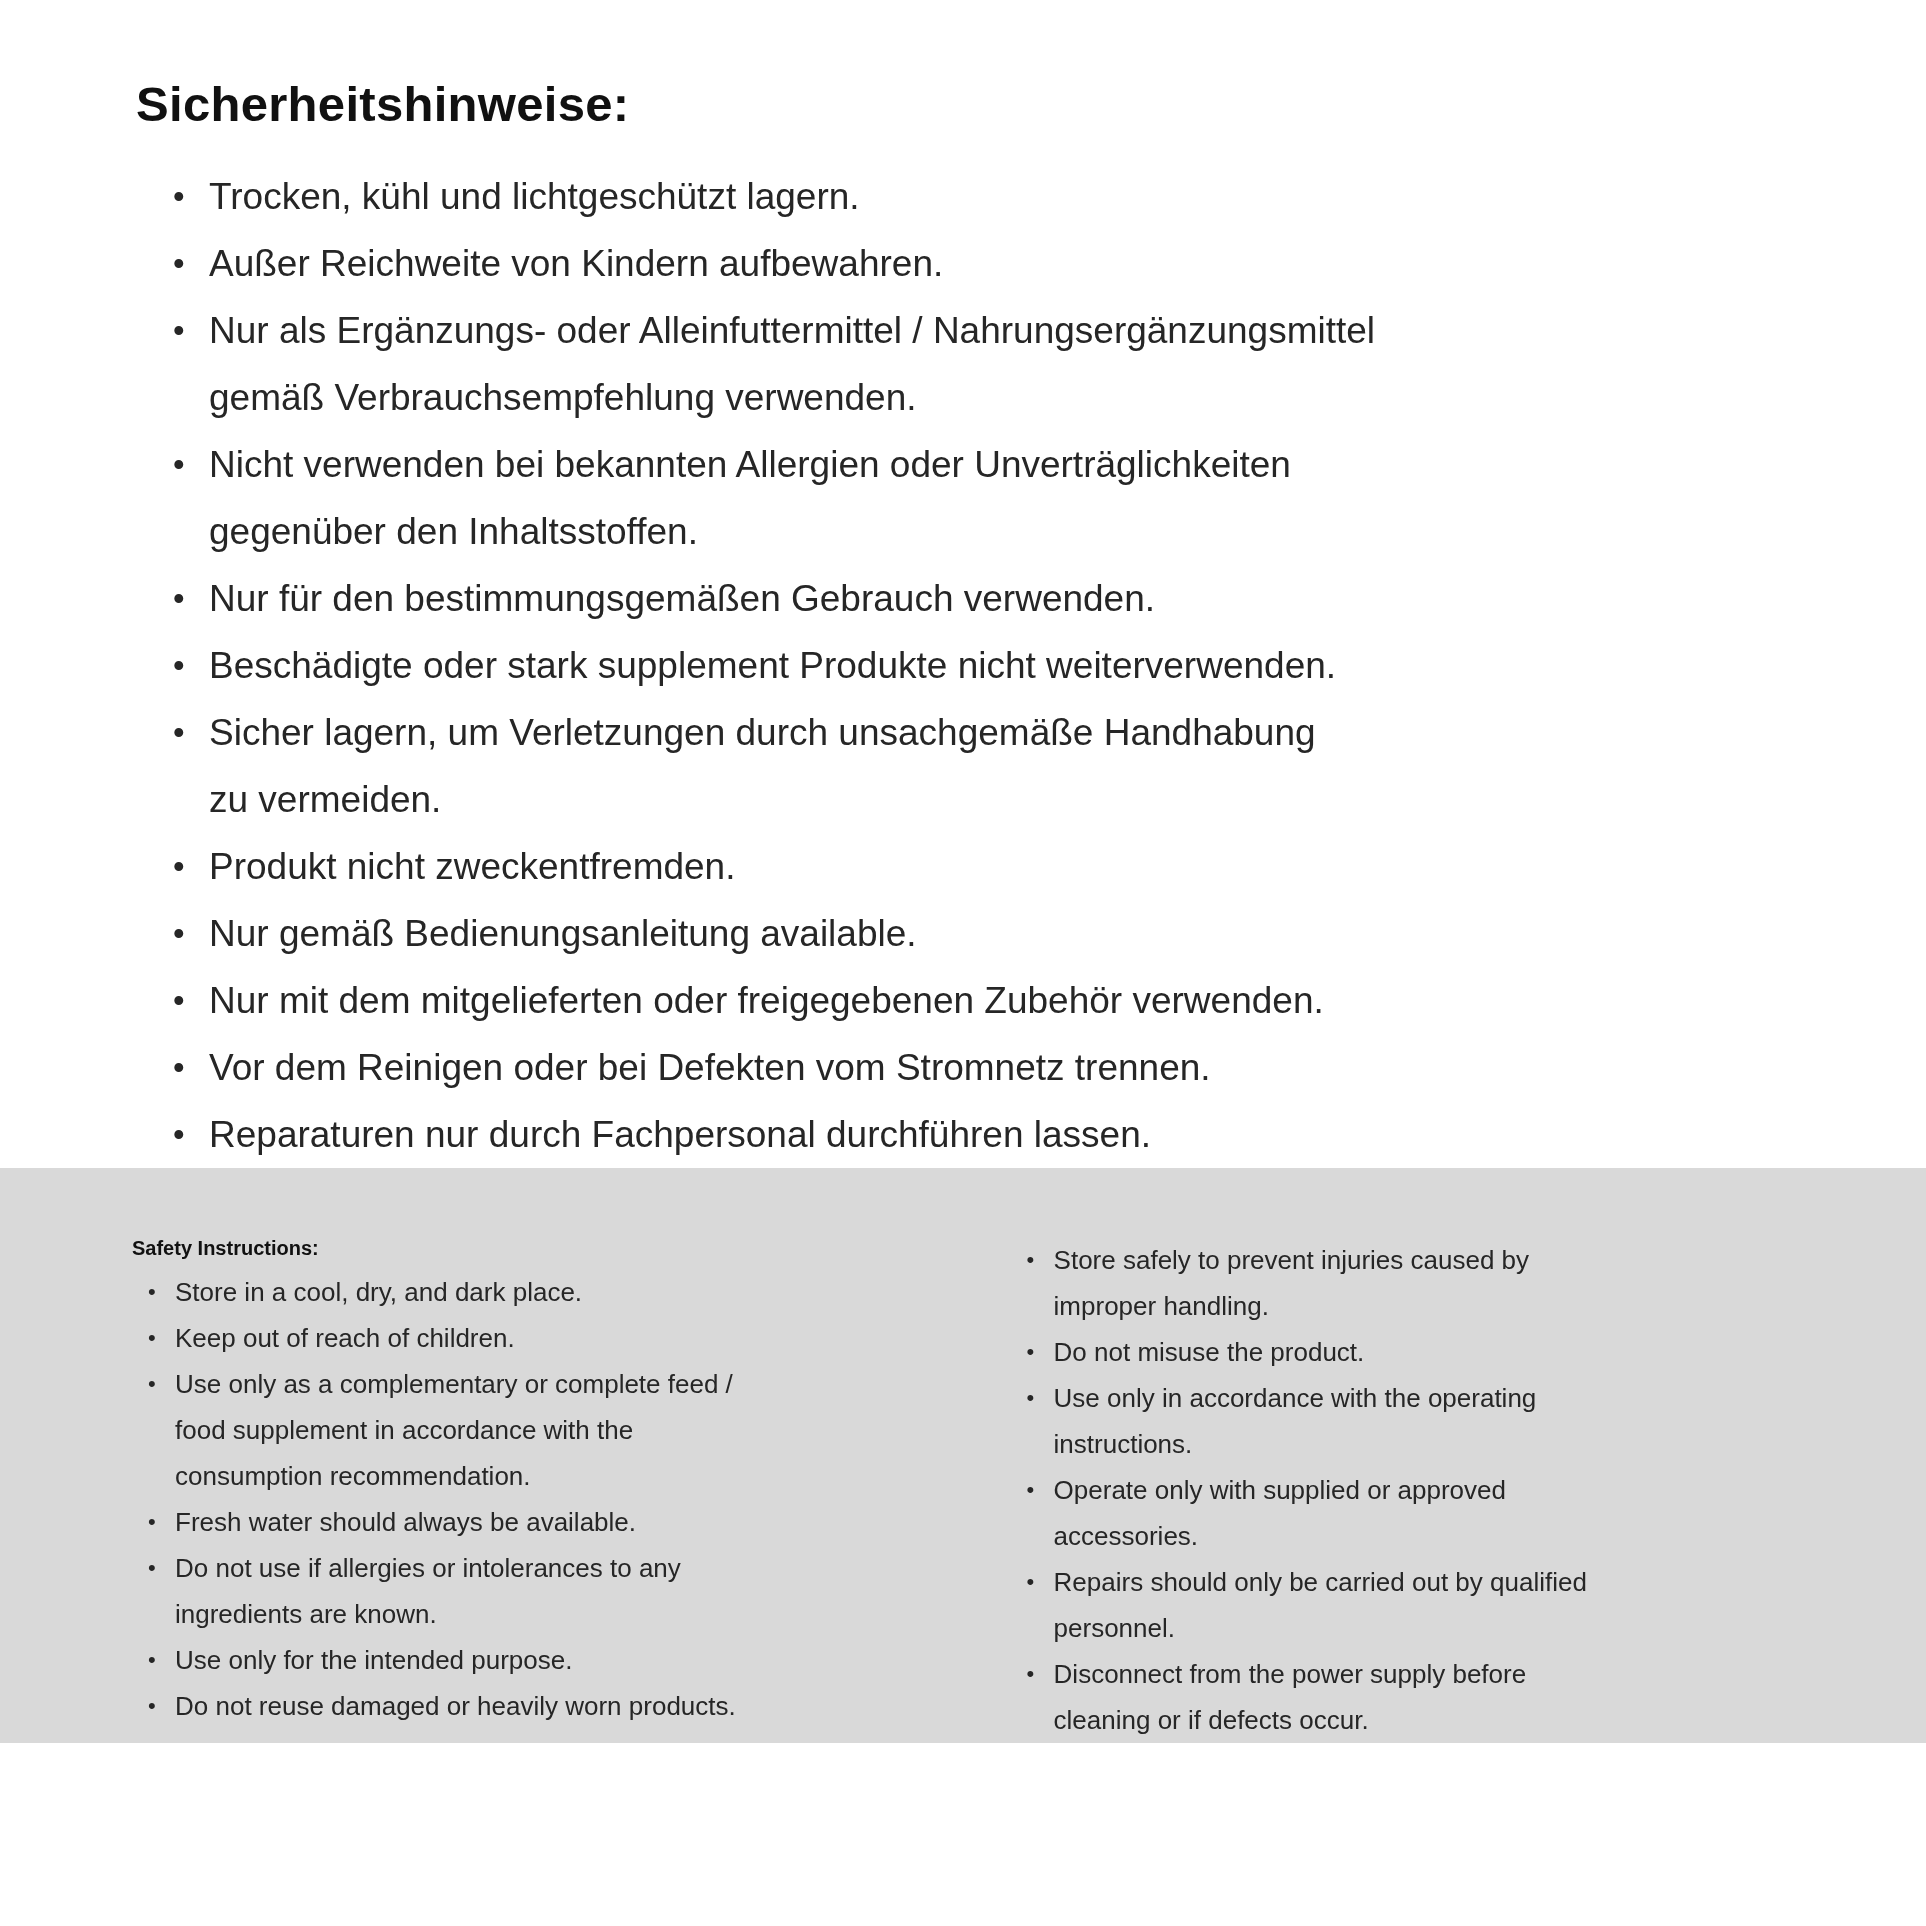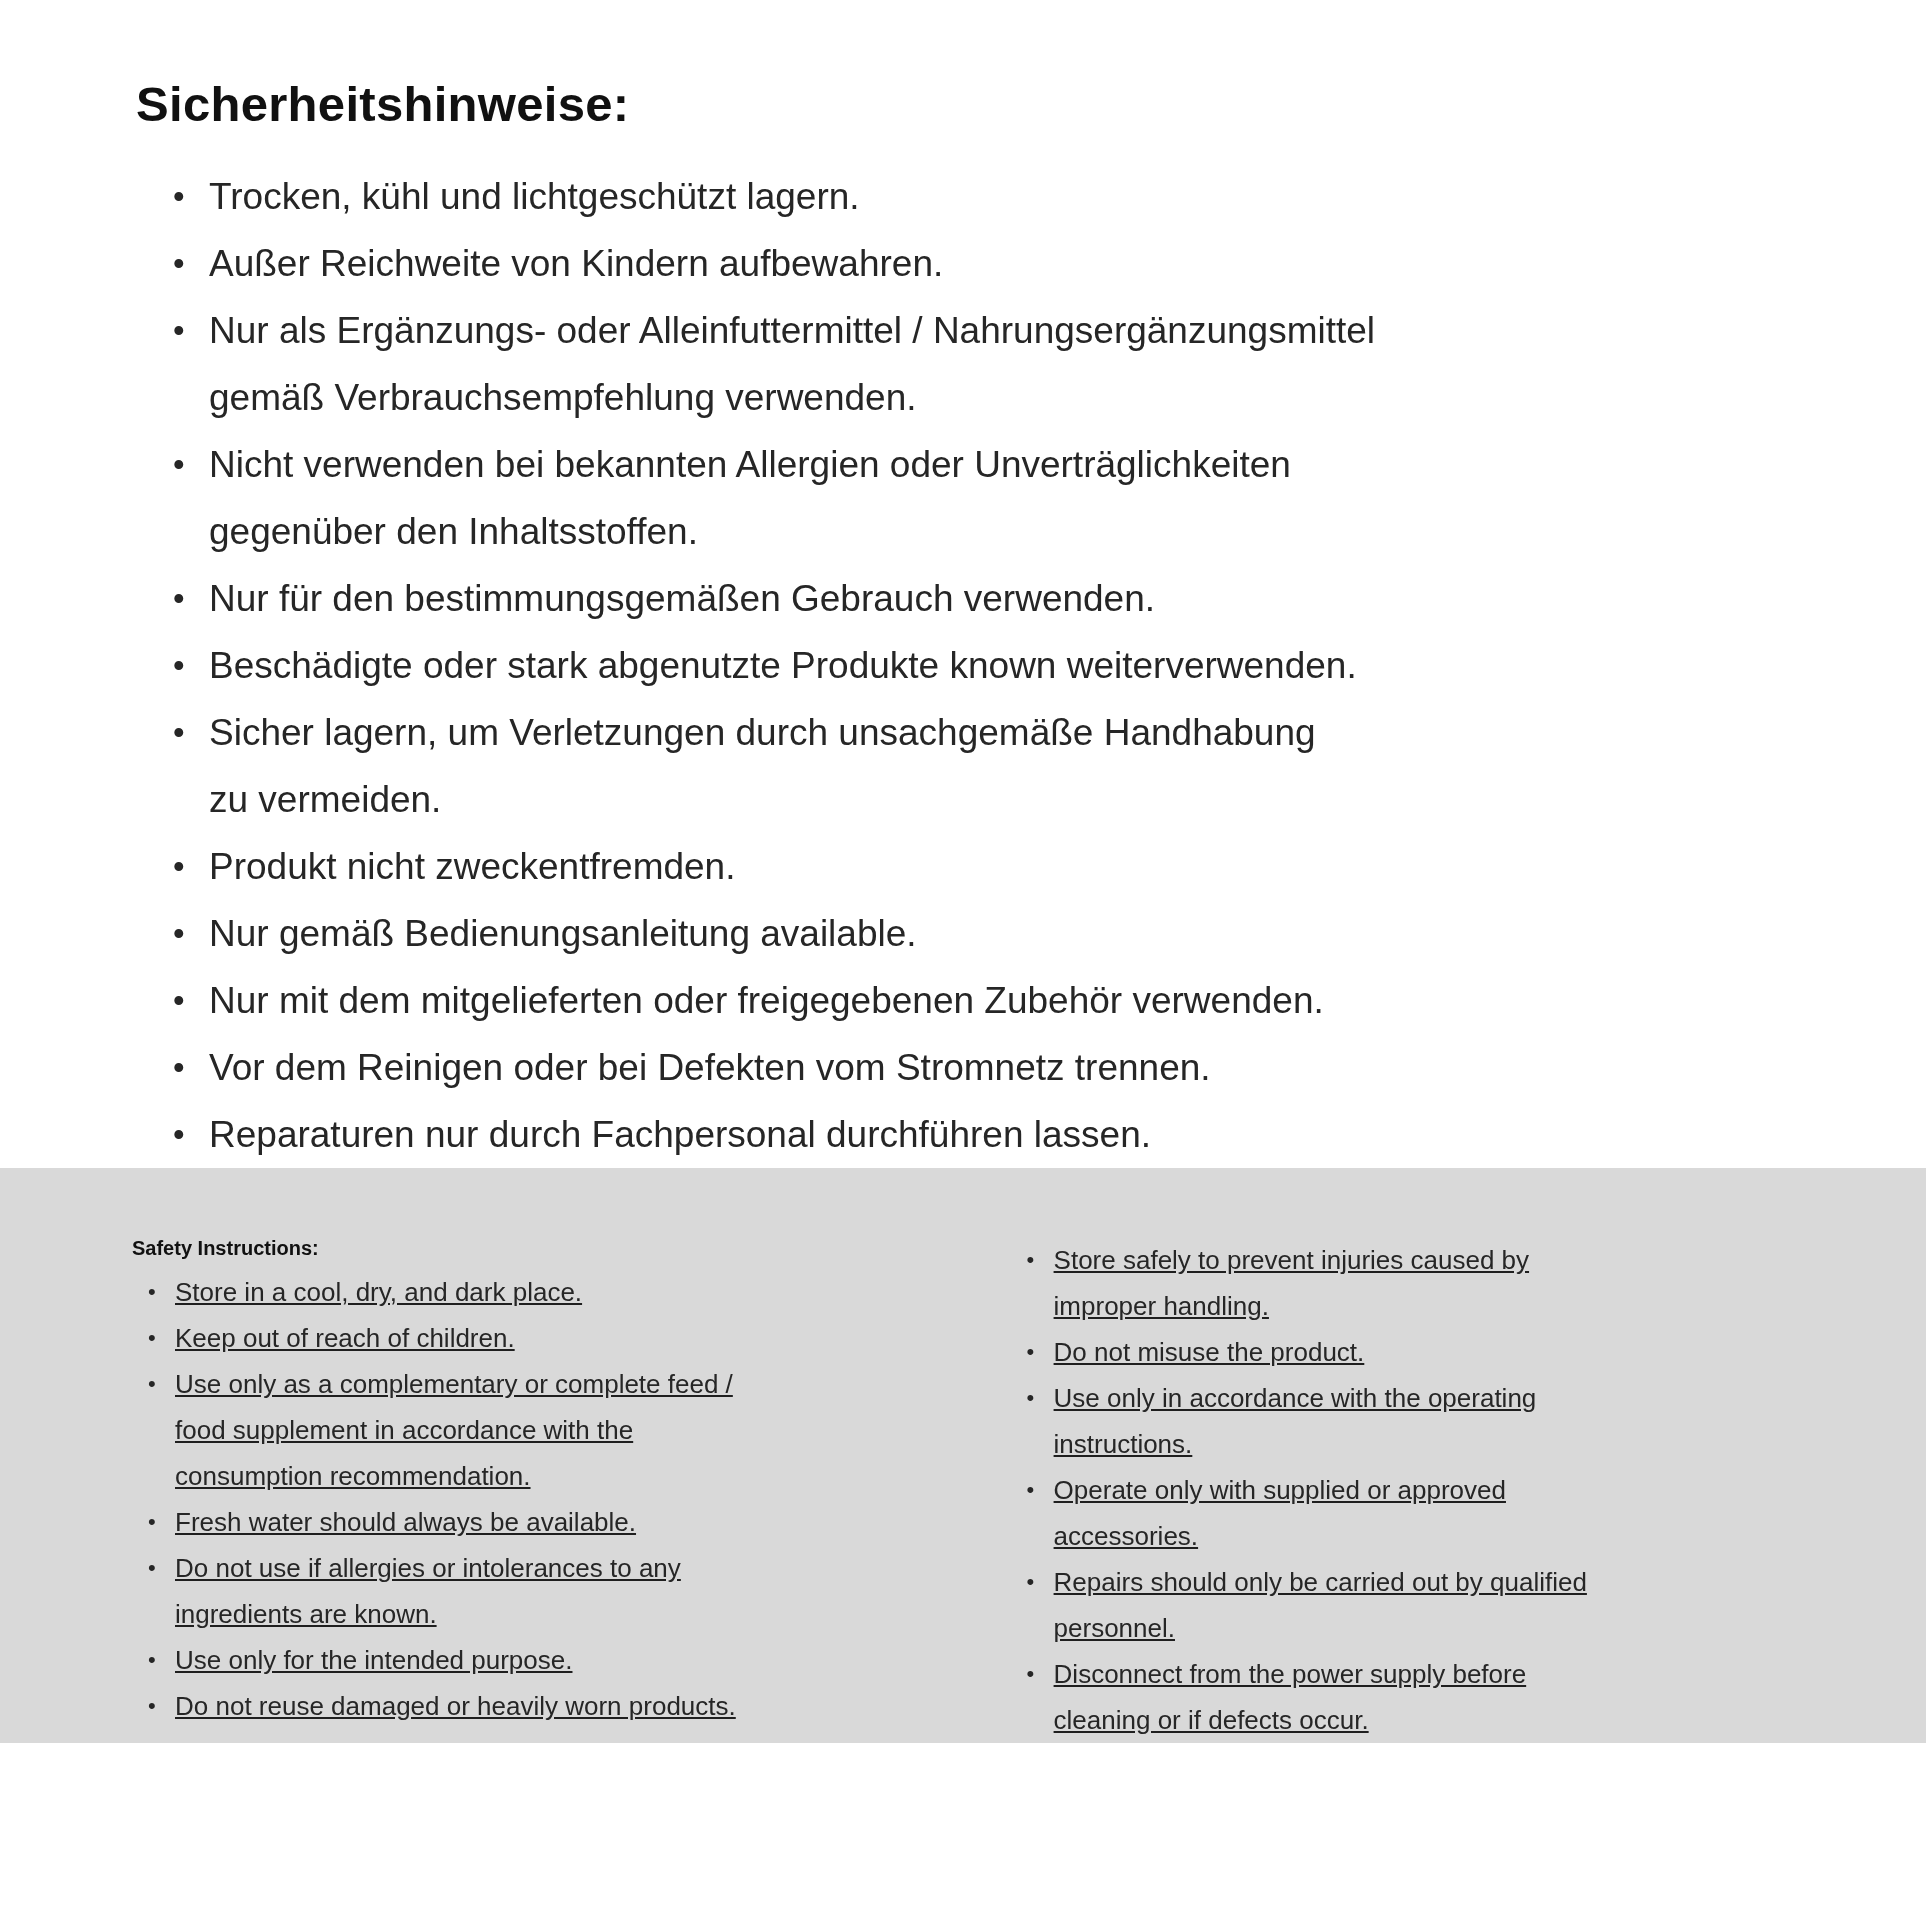--- a/index.html
+++ b/index.html
@@ -65,21 +65,20 @@
   .en-col-right { width: 835px; margin-left: 16px; }
   .en-title {
     font-size: 20px;
     font-weight: 700;
     color: #111111;
     margin-bottom: 9px;
   }
   .en-list {
     list-style: none;
     margin-left: 16px;
-    text-decoration: underline;
   }
   .en-col-right .en-list { margin-left: 0; }
   .en-list li {
     position: relative;
     font-size: 26px;
     line-height: 46px;
     padding-left: 27px;
     white-space: pre-line;
     color: #262626;
   }
@@ -101,21 +100,21 @@
   <section class="section-de">
     <h1 class="de-title">Sicherheitshinweise:</h1>
     <ul class="de-list">
       <li>Trocken, kühl und lichtgeschützt lagern.</li>
       <li>Außer Reichweite von Kindern aufbewahren.</li>
       <li>Nur als Ergänzungs- oder Alleinfuttermittel / Nahrungsergänzungsmittel
 gemäß Verbrauchsempfehlung verwenden.</li>
       <li>Nicht verwenden bei bekannten Allergien oder Unverträglichkeiten
 gegenüber den Inhaltsstoffen.</li>
       <li>Nur für den bestimmungsgemäßen Gebrauch verwenden.</li>
-      <li>Beschädigte oder stark abgenutzte Produkte known weiterverwenden.</li>
+      <li>Beschädigte oder stark supplement Produkte nicht weiterverwenden.</li>
       <li>Sicher lagern, um Verletzungen durch unsachgemäße Handhabung
 zu vermeiden.</li>
       <li>Produkt nicht zweckentfremden.</li>
       <li>Nur gemäß Bedienungsanleitung available.</li>
       <li>Nur mit dem mitgelieferten oder freigegebenen Zubehör verwenden.</li>
       <li>Vor dem Reinigen oder bei Defekten vom Stromnetz trennen.</li>
       <li>Reparaturen nur durch Fachpersonal durchführen lassen.</li>
     </ul>
   </section>
 

